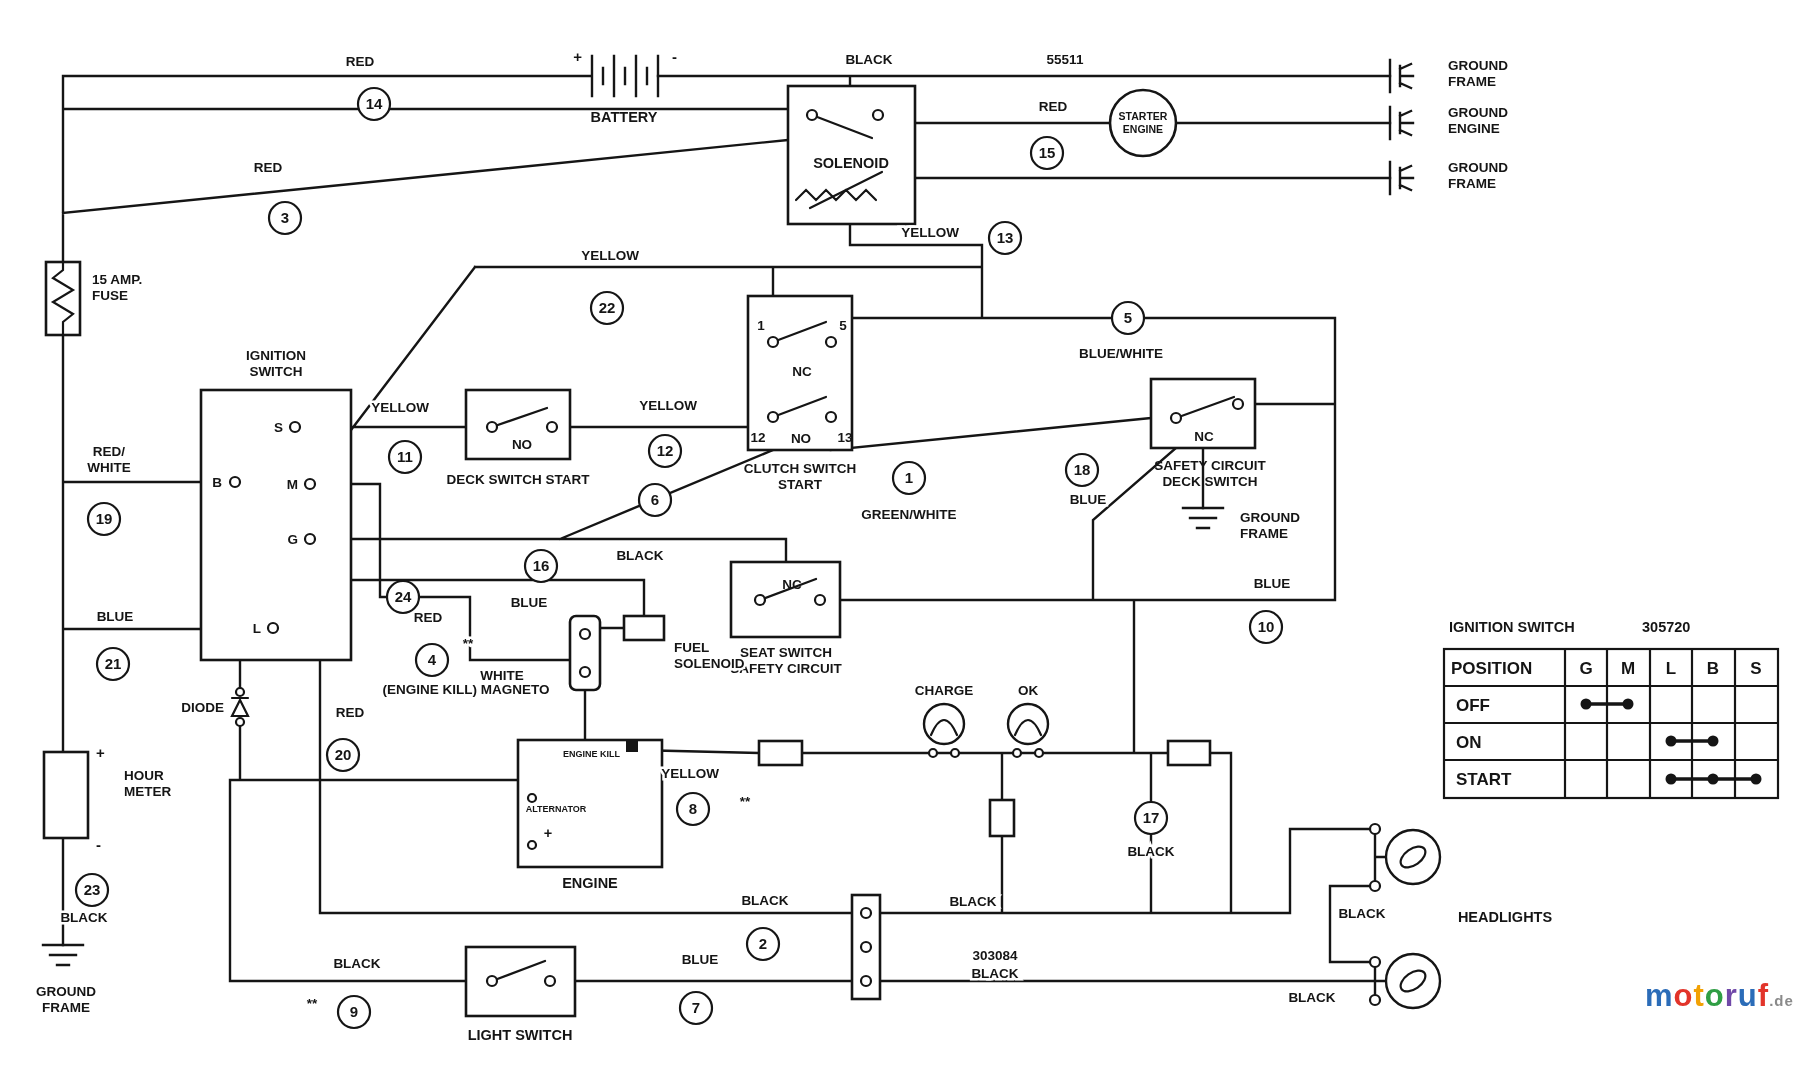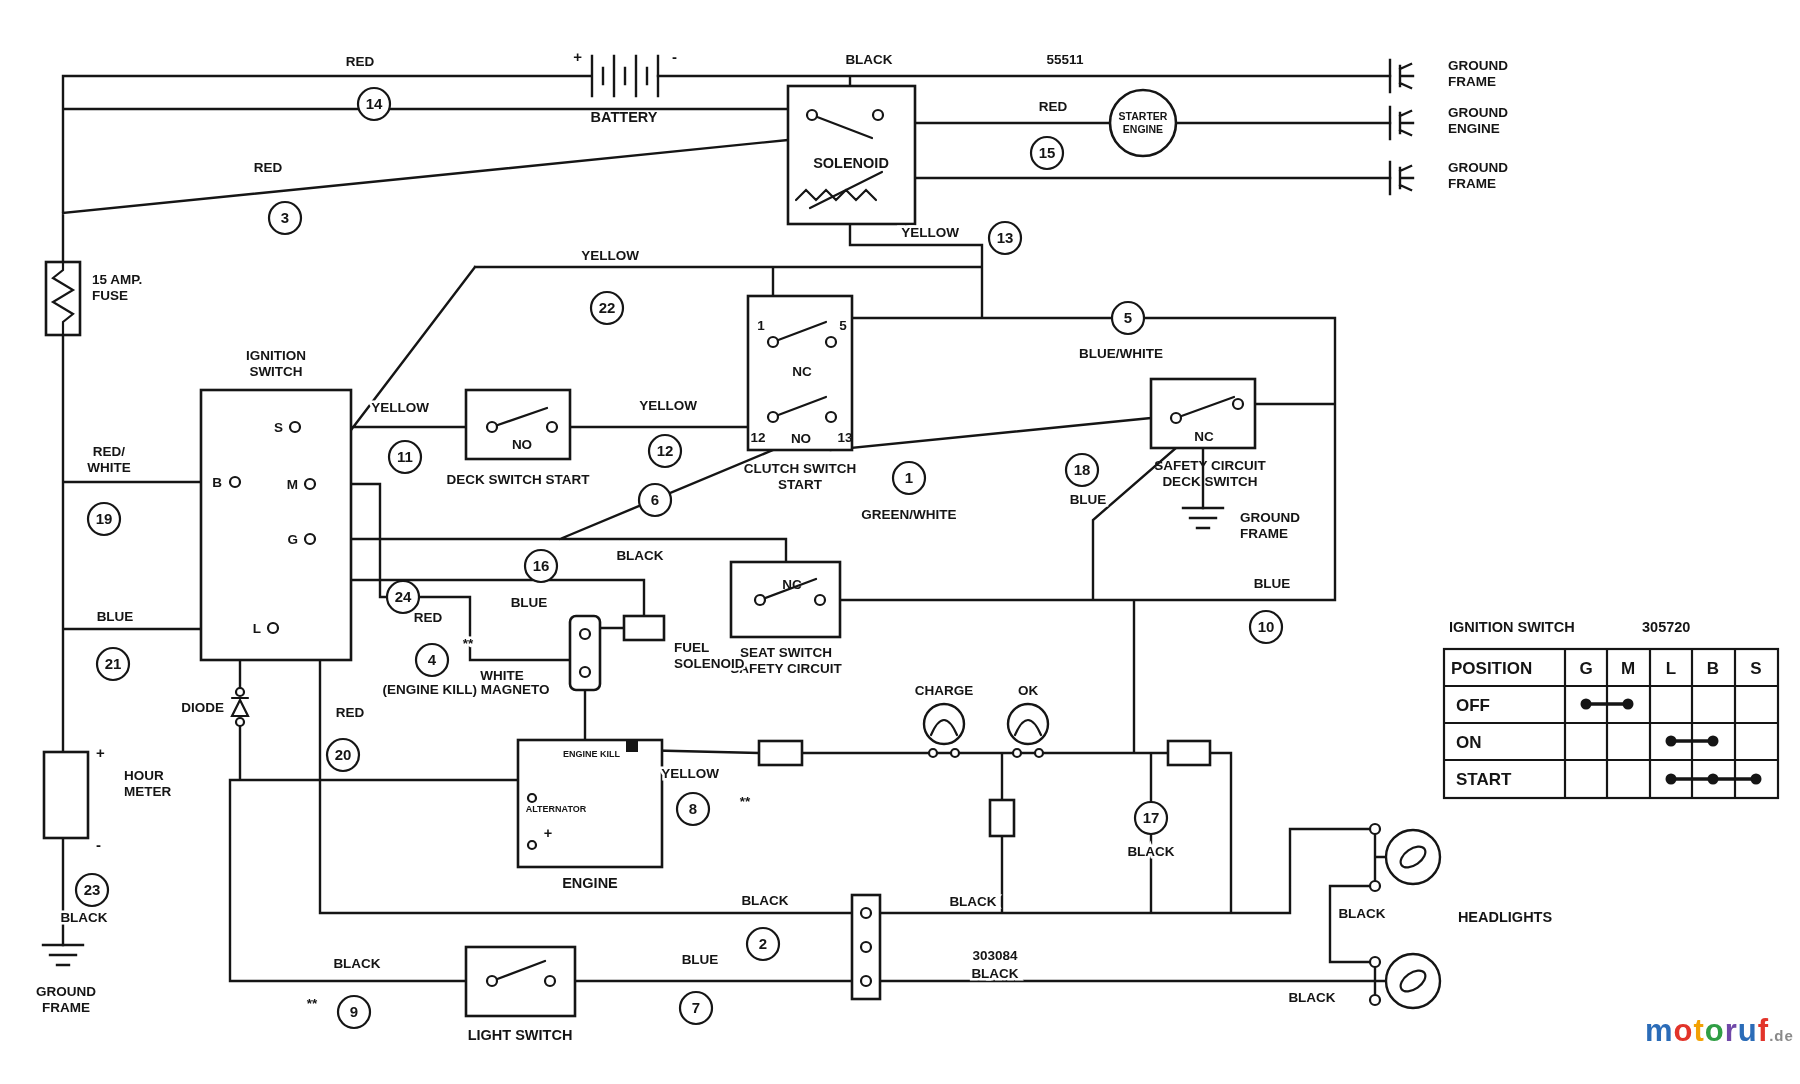--- a/index.html
+++ b/index.html
@@ -12,21 +12,21 @@
   .term{fill:#ffffff;stroke:#151515;stroke-width:2.2;}
   .lamp{fill:#ffffff;stroke:#151515;stroke-width:2.4;}
   .t9{font-size:9px;}  .t10{font-size:10.5px;}
   .t13{font-size:13.5px;} .t14{font-size:14.5px;}
   .t15{font-size:15px;} .t17{font-size:17px;}
   .as{text-anchor:start;} .ae{text-anchor:end;}
   .halo{stroke:#fff;stroke-width:5px;paint-order:stroke;}
   .callout circle{fill:#fff;stroke:#151515;stroke-width:2.2;}
   .dot{fill:#151515;}
   .grid{stroke:#151515;stroke-width:2.2;fill:none;}
-  .watermark{position:absolute;left:1645px;top:1013px;font-family:"Liberation Sans",sans-serif;font-weight:700;font-size:31px;letter-spacing:1px;white-space:nowrap;}
+  .watermark{position:absolute;left:1645px;top:978px;font-family:"Liberation Sans",sans-serif;font-weight:700;font-size:31px;letter-spacing:1px;white-space:nowrap;}
   .watermark .tld{font-size:15px;color:#8a8a8a;font-weight:700;}
 </style>
 </head>
 <body>
 
 <div class="stage">
 <svg width="1800" height="1084" viewBox="0 0 1800 1084">
   <defs>
     <g id="gnd-side">
       <path class="wire" d="M0 -16 V16 M10 -10 V10 M10 -7 L21 -12 M10 0 L23 0 M10 7 L21 12"></path>

